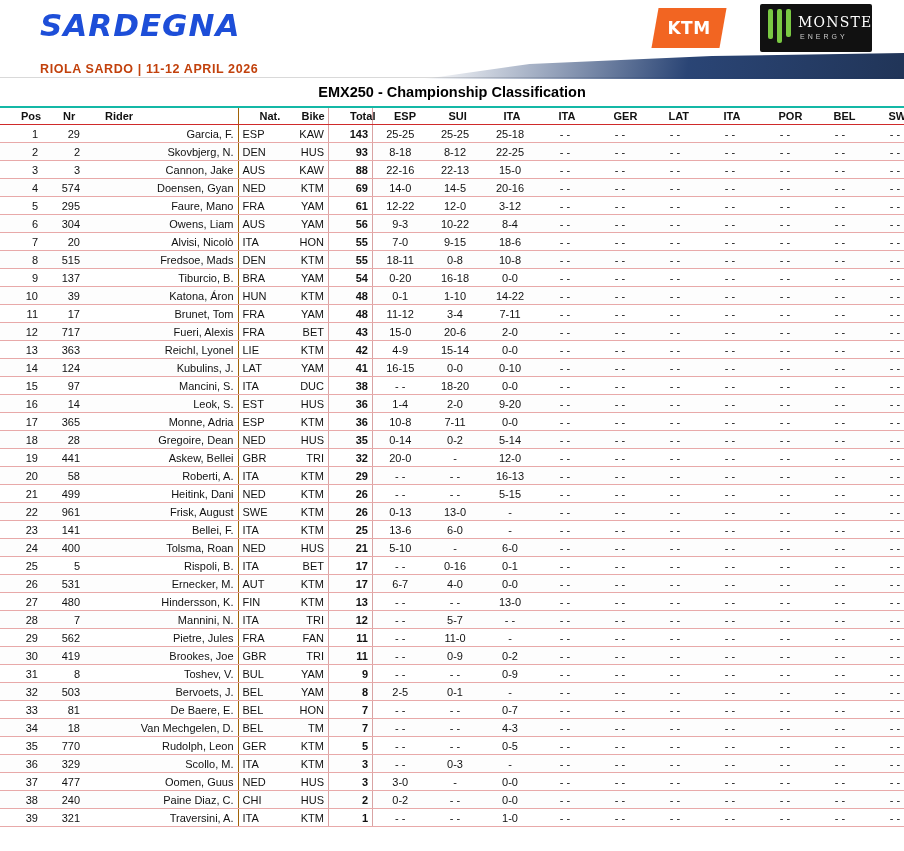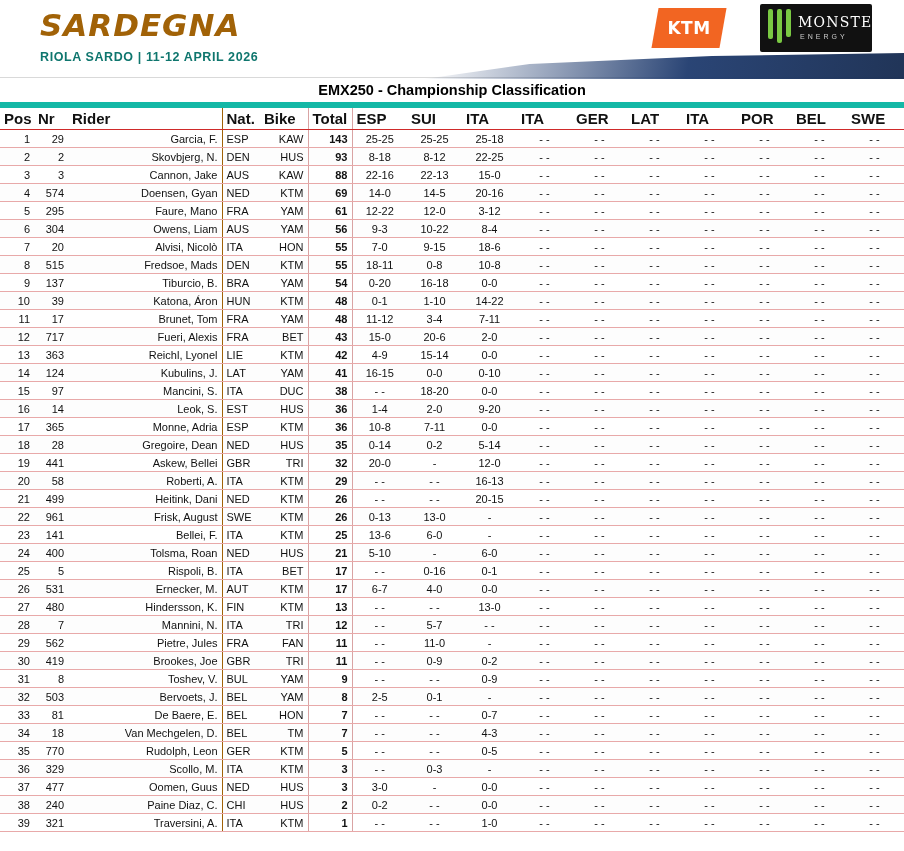--- a/index.html
+++ b/index.html
@@ -24,31 +24,31 @@
   .event-block {
     position: absolute;
     left: 40px; top: 8px;
   }
   .event-title {
     font-family: "DejaVu Sans", sans-serif;
     font-weight: bold;
     font-style: italic;
     font-size: 31px;
     letter-spacing: 1px;
-    color: #a16207;
+    color: #1d4ed8;
     line-height: 34px;
     white-space: nowrap;
   }
   .event-sub {
     font-family: "Liberation Sans", sans-serif;
     font-weight: bold;
     font-size: 12.5px;
     letter-spacing: 0.6px;
-    color: #0f766e;
-    margin-top: 8px;
+    color: #c2410c;
+    margin-top: 20px;
     white-space: nowrap;
   }
 
   
   .ktm-logo {
     position: absolute;
     left: 655px; top: 8px;
     width: 68px; height: 40px;
     background: #f26522;
     transform: skewX(-10deg);
@@ -115,42 +115,42 @@
     clip-path: polygon(0% 100%, 22% 42%, 60% 12%, 100% 0%, 100% 100%);
     opacity: 0.95;
   }
 
   
   .title-bar {
     height: 30px;
     display: flex;
     align-items: center;
     justify-content: center;
-    border-bottom: 6px solid #14b8a6;
+    border-bottom: 2px solid #14b8a6;
   }
   .title-bar .doc-title {
     font-family: "Liberation Sans", sans-serif;
     font-weight: bold;
     font-size: 14.5px;
     color: #000000;
   }
 
   
   table.results {
     width: 904px;
     border-collapse: collapse;
     table-layout: fixed;
     font-size: 11px;
     color: #111111;
   }
   table.results th {
     font-weight: bold;
-    font-size: 15px;
+    font-size: 11px;
     text-align: left;
-    padding: 2px 4px;
+    padding: 2px 21px;
     border-bottom: 1px solid #cf2a2a;
     white-space: nowrap;
   }
   table.results td {
     padding: 1px 4px;
     border-bottom: 1px solid #e8a9a9;
     white-space: nowrap;
     height: 18px;
     overflow: hidden;
   }
@@ -614,21 +614,21 @@
         </tr>
         <tr>
           <td class="c-pos">21</td>
           <td class="c-nr">499</td>
           <td class="c-rider">Heitink, Dani</td>
           <td class="c-nat">NED</td>
           <td class="c-bike">KTM</td>
           <td class="c-total">26</td>
           <td class="c-round c-rnd0">- -</td>
           <td class="c-round">- -</td>
-          <td class="c-round">20-15</td>
+          <td class="c-round">5-15</td>
           <td class="c-round">- -</td>
           <td class="c-round">- -</td>
           <td class="c-round">- -</td>
           <td class="c-round">- -</td>
           <td class="c-round">- -</td>
           <td class="c-round">- -</td>
           <td class="c-round">- -</td>
           <td class="c-round">- -</td>
         </tr>
         <tr>

